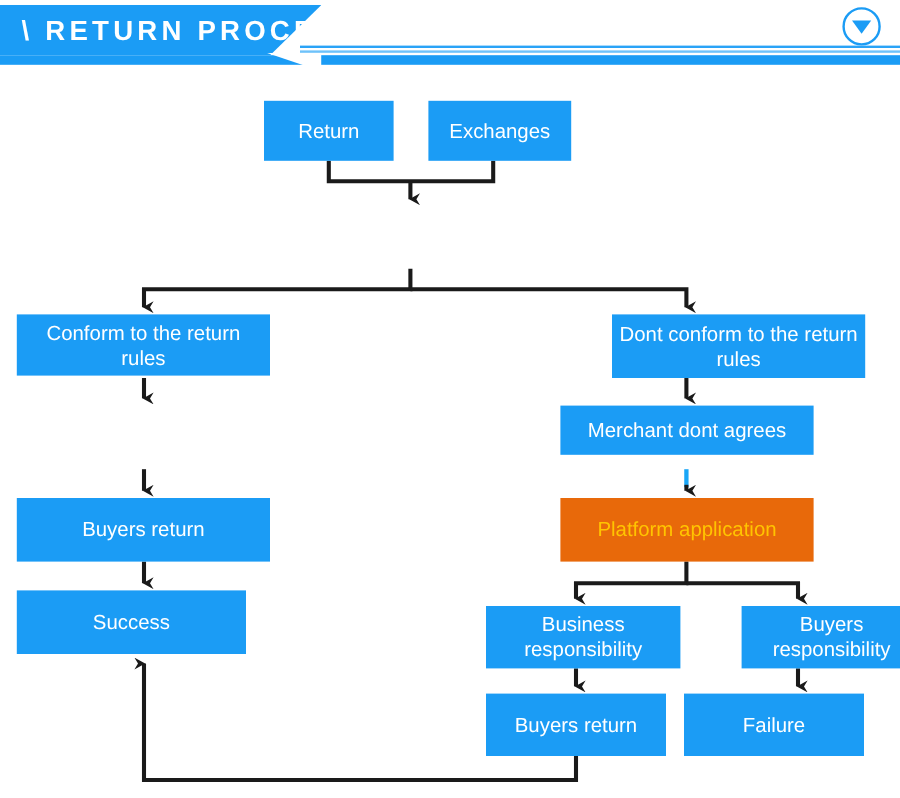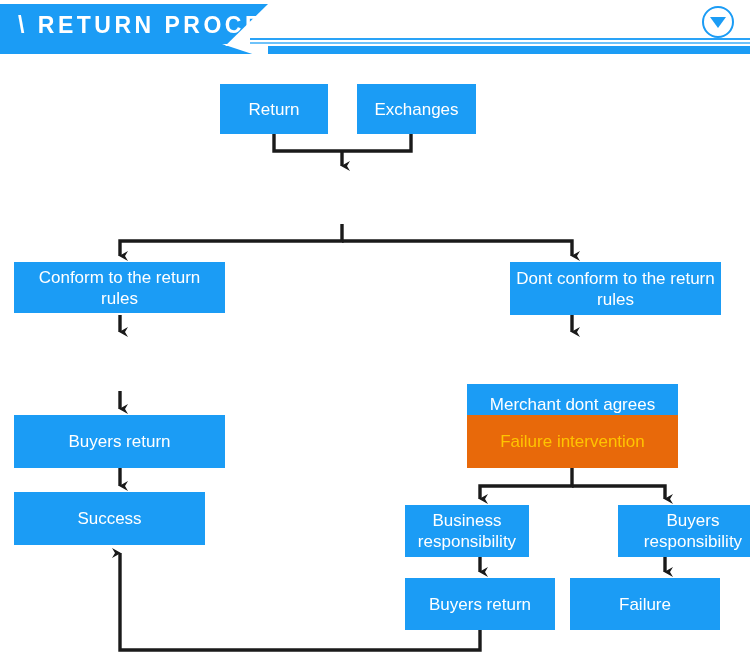--- a/index.html
+++ b/index.html
@@ -182,27 +182,27 @@
       </div>
       <div class="node" style="left: 14px; top: 359px; width: 211px; height: 53px;">
         <span>Buyers return</span>
       </div>
       <div class="node" style="left: 14px; top: 436px; width: 191px; height: 53px;">
         <span>Success</span>
       </div>
       <div class="node" style="left: 467px; top: 206px; width: 211px; height: 53px; margin-left: 43px;">
         <span>Dont conform to the return rules</span>
       </div>
-      <div class="node" style="left: 467px; top: 282px; width: 211px; height: 41px; margin-top: 46px;">
+      <div class="node" style="left: 467px; top: 282px; width: 211px; height: 41px;">
         <span>Merchant dont agrees</span>
       </div>
       <div class="node accent" style="left: 467px; top: 359px; width: 211px; height: 53px;">
-        <span>Failure intervention</span>
-      </div>
-      <div class="node" style="left: 405px; top: 449px; width: 124px; height: 52px;">
+        <span>Platform application</span>
+      </div>
+      <div class="node" style="left: 405px; top: 449px; width: 162px; height: 52px;">
         <span>Business responsibility</span>
       </div>
       <div class="node" style="left: 590px; top: 449px; width: 150px; height: 52px; margin-left: 28px;">
         <span>Buyers responsibility</span>
       </div>
       <div class="node" style="left: 405px; top: 522px; width: 150px; height: 52px;">
         <span>Buyers return</span>
       </div>
       <div class="node" style="left: 570px; top: 522px; width: 150px; height: 52px;">
         <span>Failure</span>

